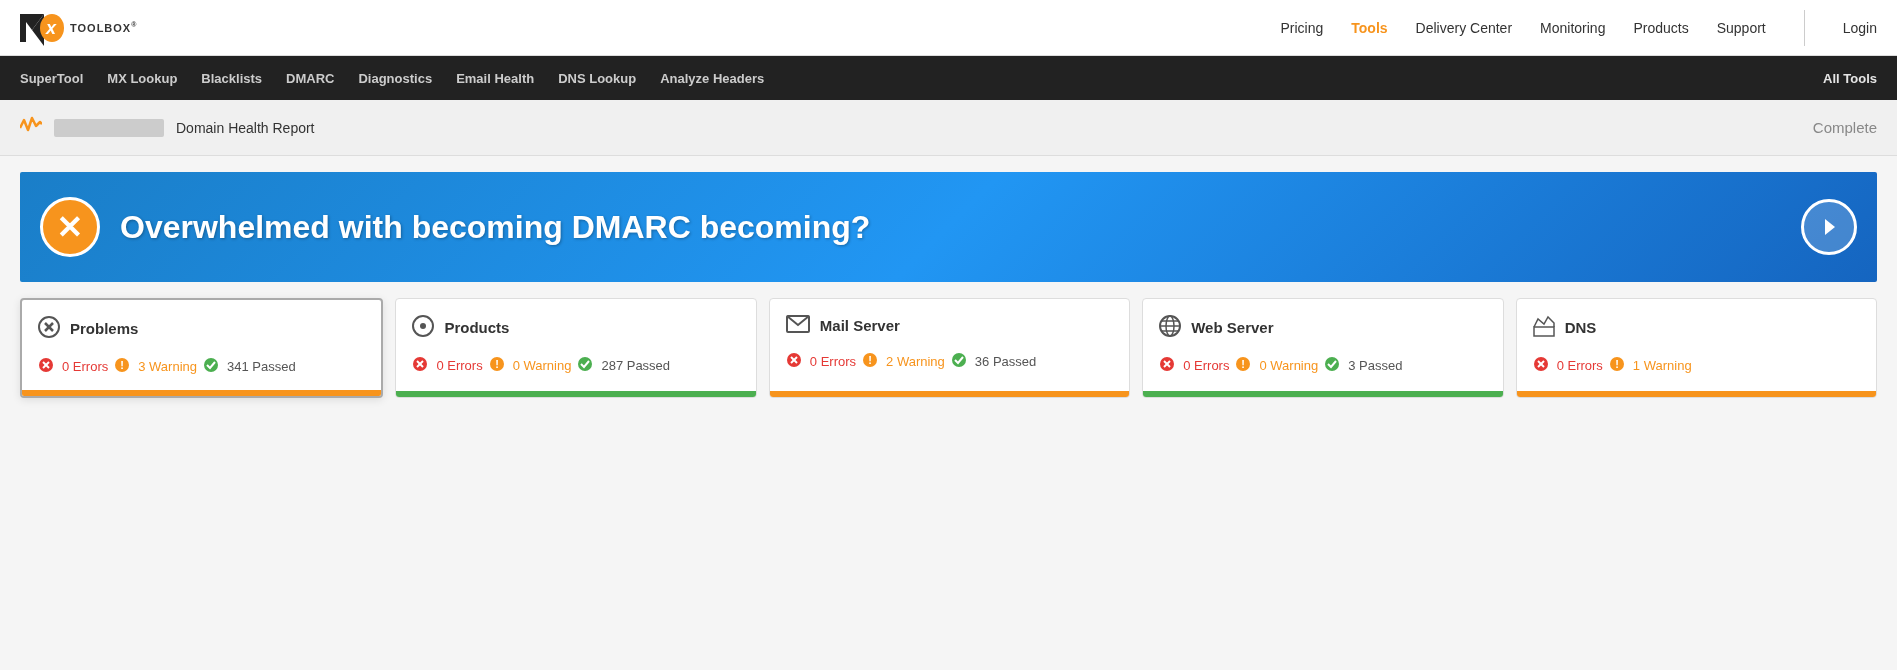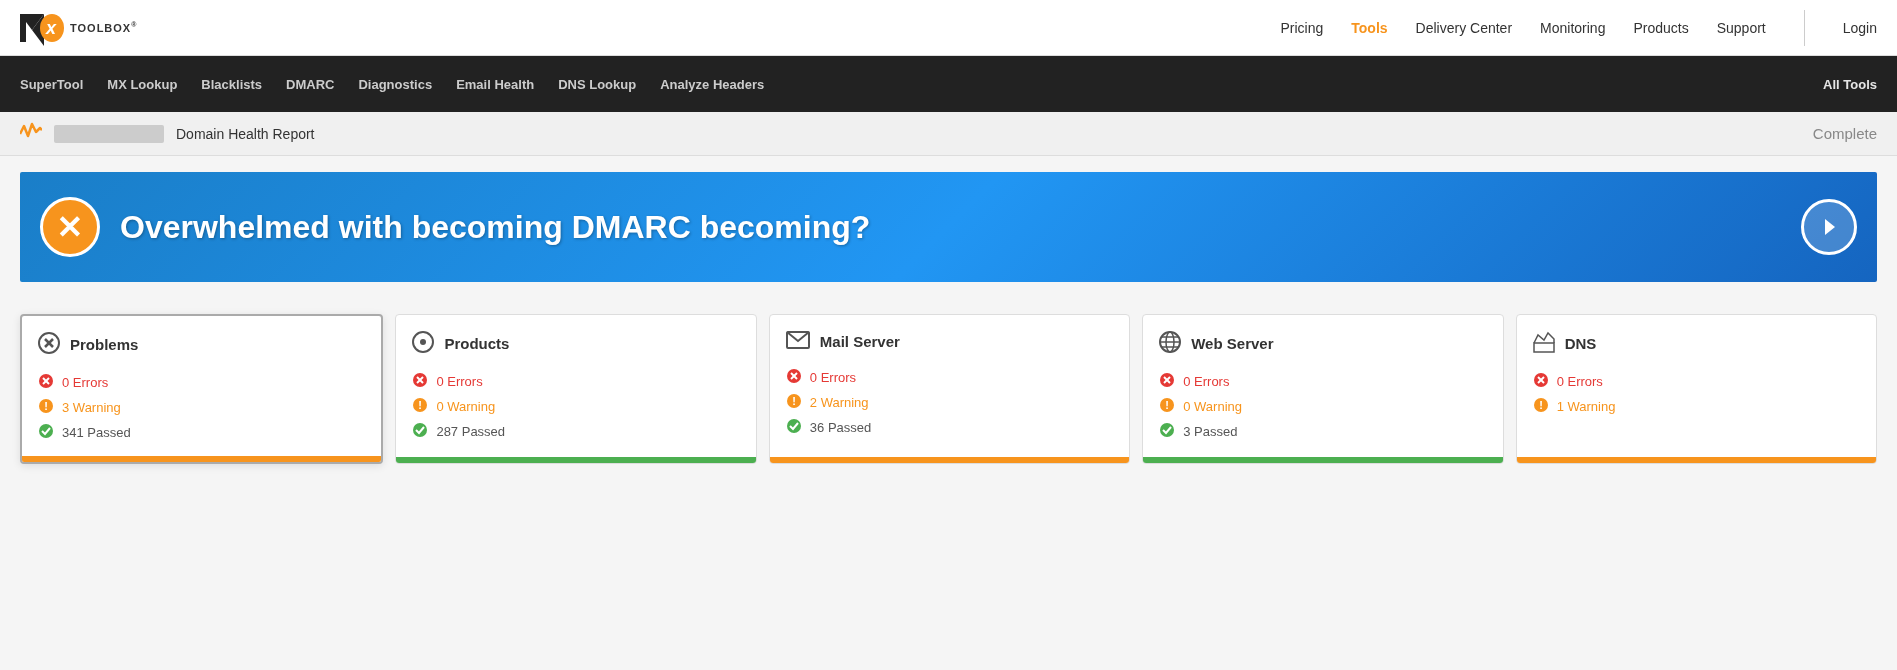--- a/index.html
+++ b/index.html
@@ -46,21 +46,21 @@
       font-size: 14px;
     }
 
     
     .sec-nav {
       background: #222;
       display: flex;
       align-items: center;
       justify-content: space-between;
       padding: 0 20px;
-      height: 56px;
+      height: 44px;
     }
     .sec-nav-left {
       display: flex;
       align-items: center;
       gap: 24px;
     }
     .sec-nav-left a {
       text-decoration: none;
       color: #ccc;
       font-size: 13px;
@@ -75,21 +75,21 @@
     }
 
     
     .report-bar {
       background: #f0f0f0;
       border-bottom: 1px solid #ddd;
       display: flex;
       align-items: center;
       padding: 8px 20px;
       gap: 12px;
-      height: 44px;
+      height: 56px;
     }
     .report-bar-icon {
       color: #f7941d;
       font-size: 18px;
     }
     .report-bar-domain {
       background: #ccc;
       width: 110px;
       height: 18px;
       border-radius: 2px;
@@ -160,39 +160,37 @@
       padding: 0 20px 20px 20px;
     }
     .card {
       background: #fff;
       border: 1px solid #ddd;
       border-radius: 4px;
       flex: 1;
       min-width: 0;
       overflow: hidden;
       position: relative;
-      margin-top: 16px;
     }
     .card.selected {
       border: 2px solid #aaa;
       box-shadow: 0 2px 8px rgba(0,0,0,0.1);
     }
     .card-header {
       display: flex;
       align-items: center;
       gap: 10px;
       padding: 16px 16px 8px 16px;
       font-size: 15px;
       font-weight: bold;
       color: #333;
     }
     .card-body {
       padding: 8px 16px 20px 16px;
       display: flex;
-      flex-direction: column;
       gap: 6px;
       text-align: center;
     }
     .card-stat {
       display: flex;
       align-items: center;
       gap: 8px;
       font-size: 13px;
     }
     .text-error { color: #e53935; }

